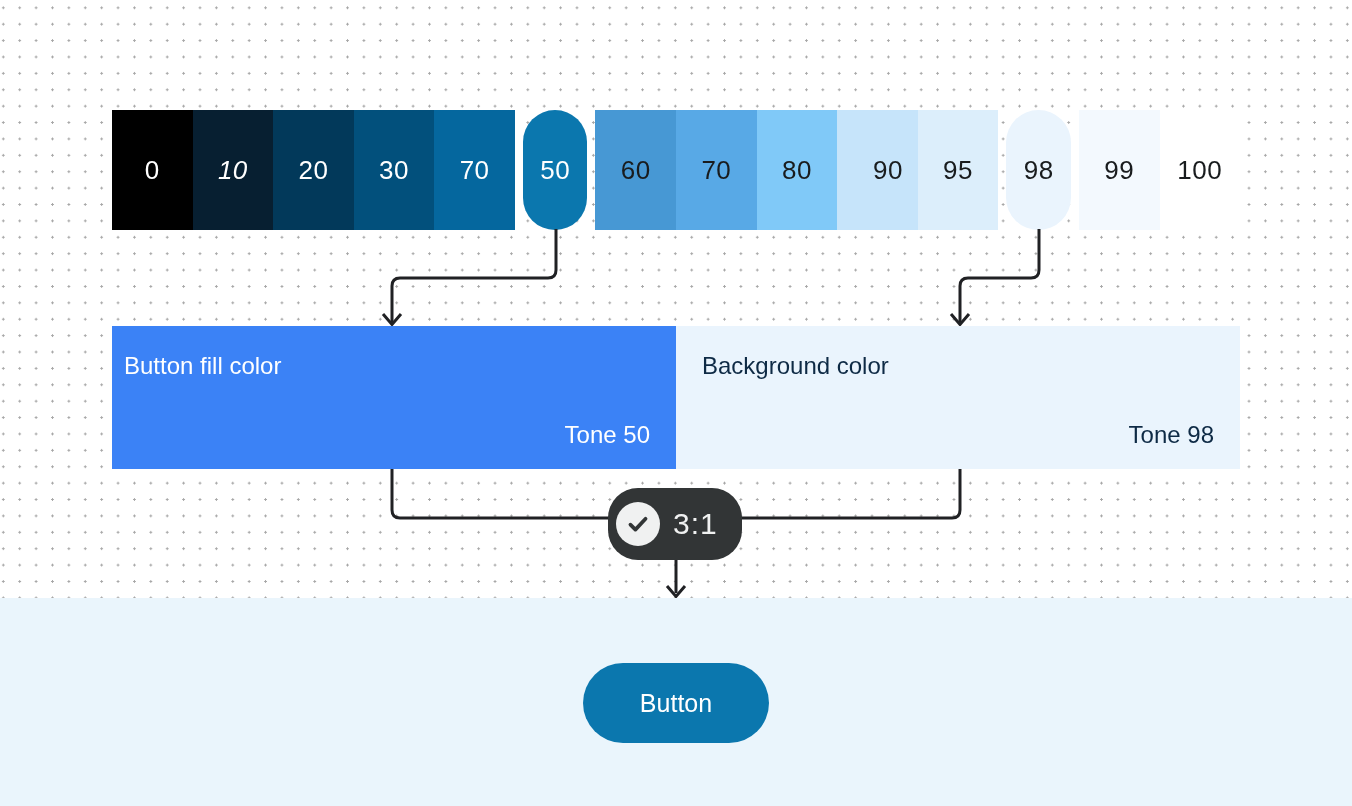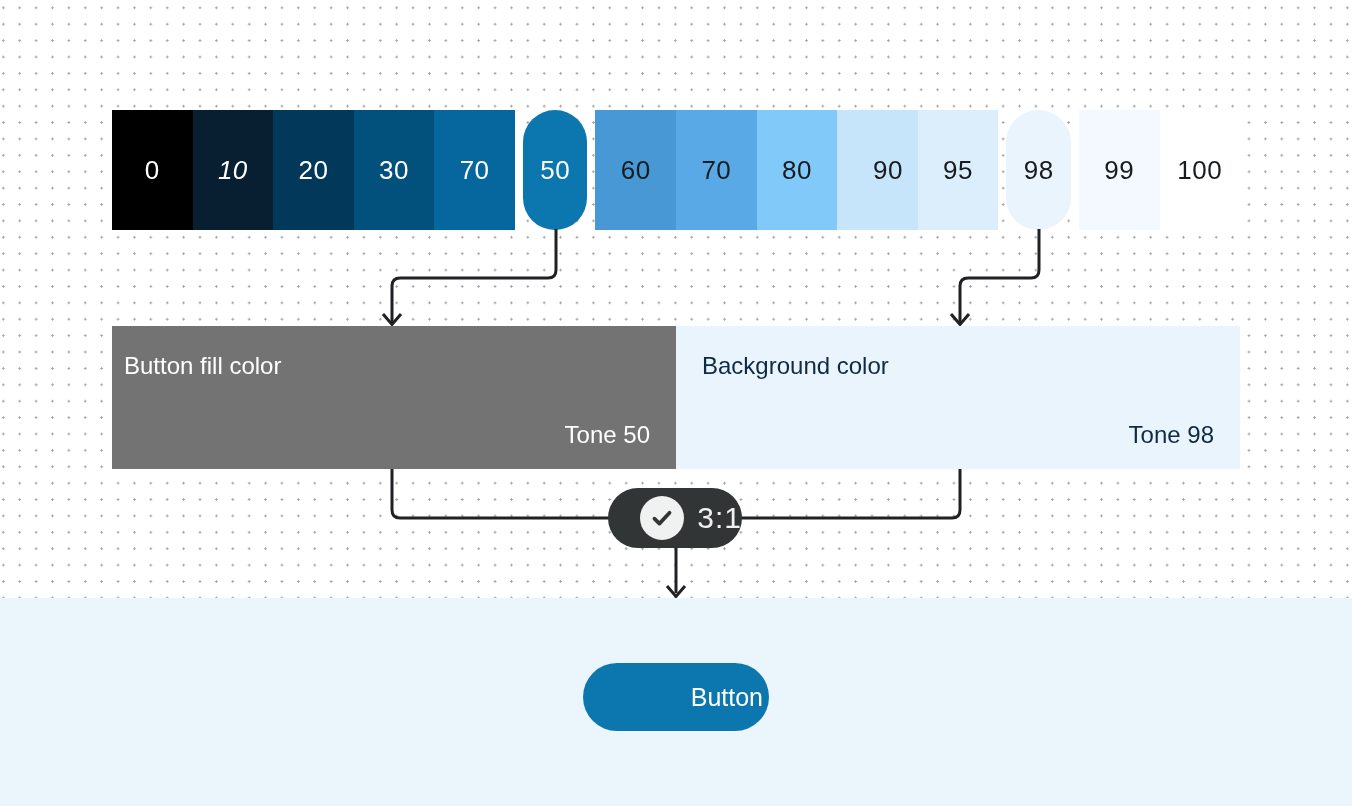--- a/index.html
+++ b/index.html
@@ -66,26 +66,25 @@
     display:flex; flex-direction:column; justify-content:space-between;
     font-size:24px;
   }
   .map-box.left{left:112px;}
   .map-box.right{left:676px;}
   .box-tone{align-self:flex-end;margin-top:14px;}
   
   .badge{
     position:absolute;
     left:608px; top:488px;
-    width:134px; height:60px;
+    width:134px; height:72px;
     border-radius:30px;
     display:flex; align-items:center;
     box-sizing:border-box;
     padding-left:8px;
-    justify-content:flex-end;
   }
   .badge-circle{
     width:44px; height:44px;
     border-radius:50%;
     display:flex; align-items:center; justify-content:center;
     flex:0 0 auto;
   }
   .badge-circle svg{width:26px; height:26px; display:block;}
   .badge-text{
     margin-left:13px;
@@ -95,27 +94,26 @@
   }
   
   .preview-section{
     position:absolute;
     left:0; top:598px;
     width:1352px; height:208px;
   }
   .preview-button{
     position:absolute;
     left:583px; top:663px;
-    width:186px; height:68px;
+    width:186px; height:80px;
     border:none;
     border-radius:40px;
     font-family:"Liberation Sans", sans-serif;
     font-size:25px;
     cursor:pointer;
-    text-align:right;
   }
 </style>
 </head>
 <body>
 
 <div id="stage">
 
   <div class="dots"></div>
 
   <div class="strip">
@@ -200,21 +198,21 @@
     <path class="head" d="M951 314 L960 324.5 L969 314"></path>
 
     <path d="M392 469 L392 510 Q392 518 400 518 L650 518"></path>
 
     <path d="M960 469 L960 510 Q960 518 952 518 L702 518"></path>
 
     <path d="M676 548 L676 593"></path>
     <path class="head" d="M667 586 L676 596.5 L685 586"></path>
   </svg>
 
-  <div class="map-box left" style="background-color: #737373; color: rgb(255, 255, 255); padding-left: 12px;">
+  <div class="map-box left" style="background-color: #3b82f6; color: rgb(255, 255, 255); padding-left: 12px;">
     <div class="box-title">Button fill color</div>
     <div class="box-tone">Tone 50</div>
   </div>
 
   <div class="map-box right" style="background-color: rgb(234, 244, 253); color: rgb(14, 42, 69);">
     <div class="box-title">Background color</div>
     <div class="box-tone">Tone 98</div>
   </div>
 
   <div class="badge" style="background-color: rgb(50, 53, 54);">

